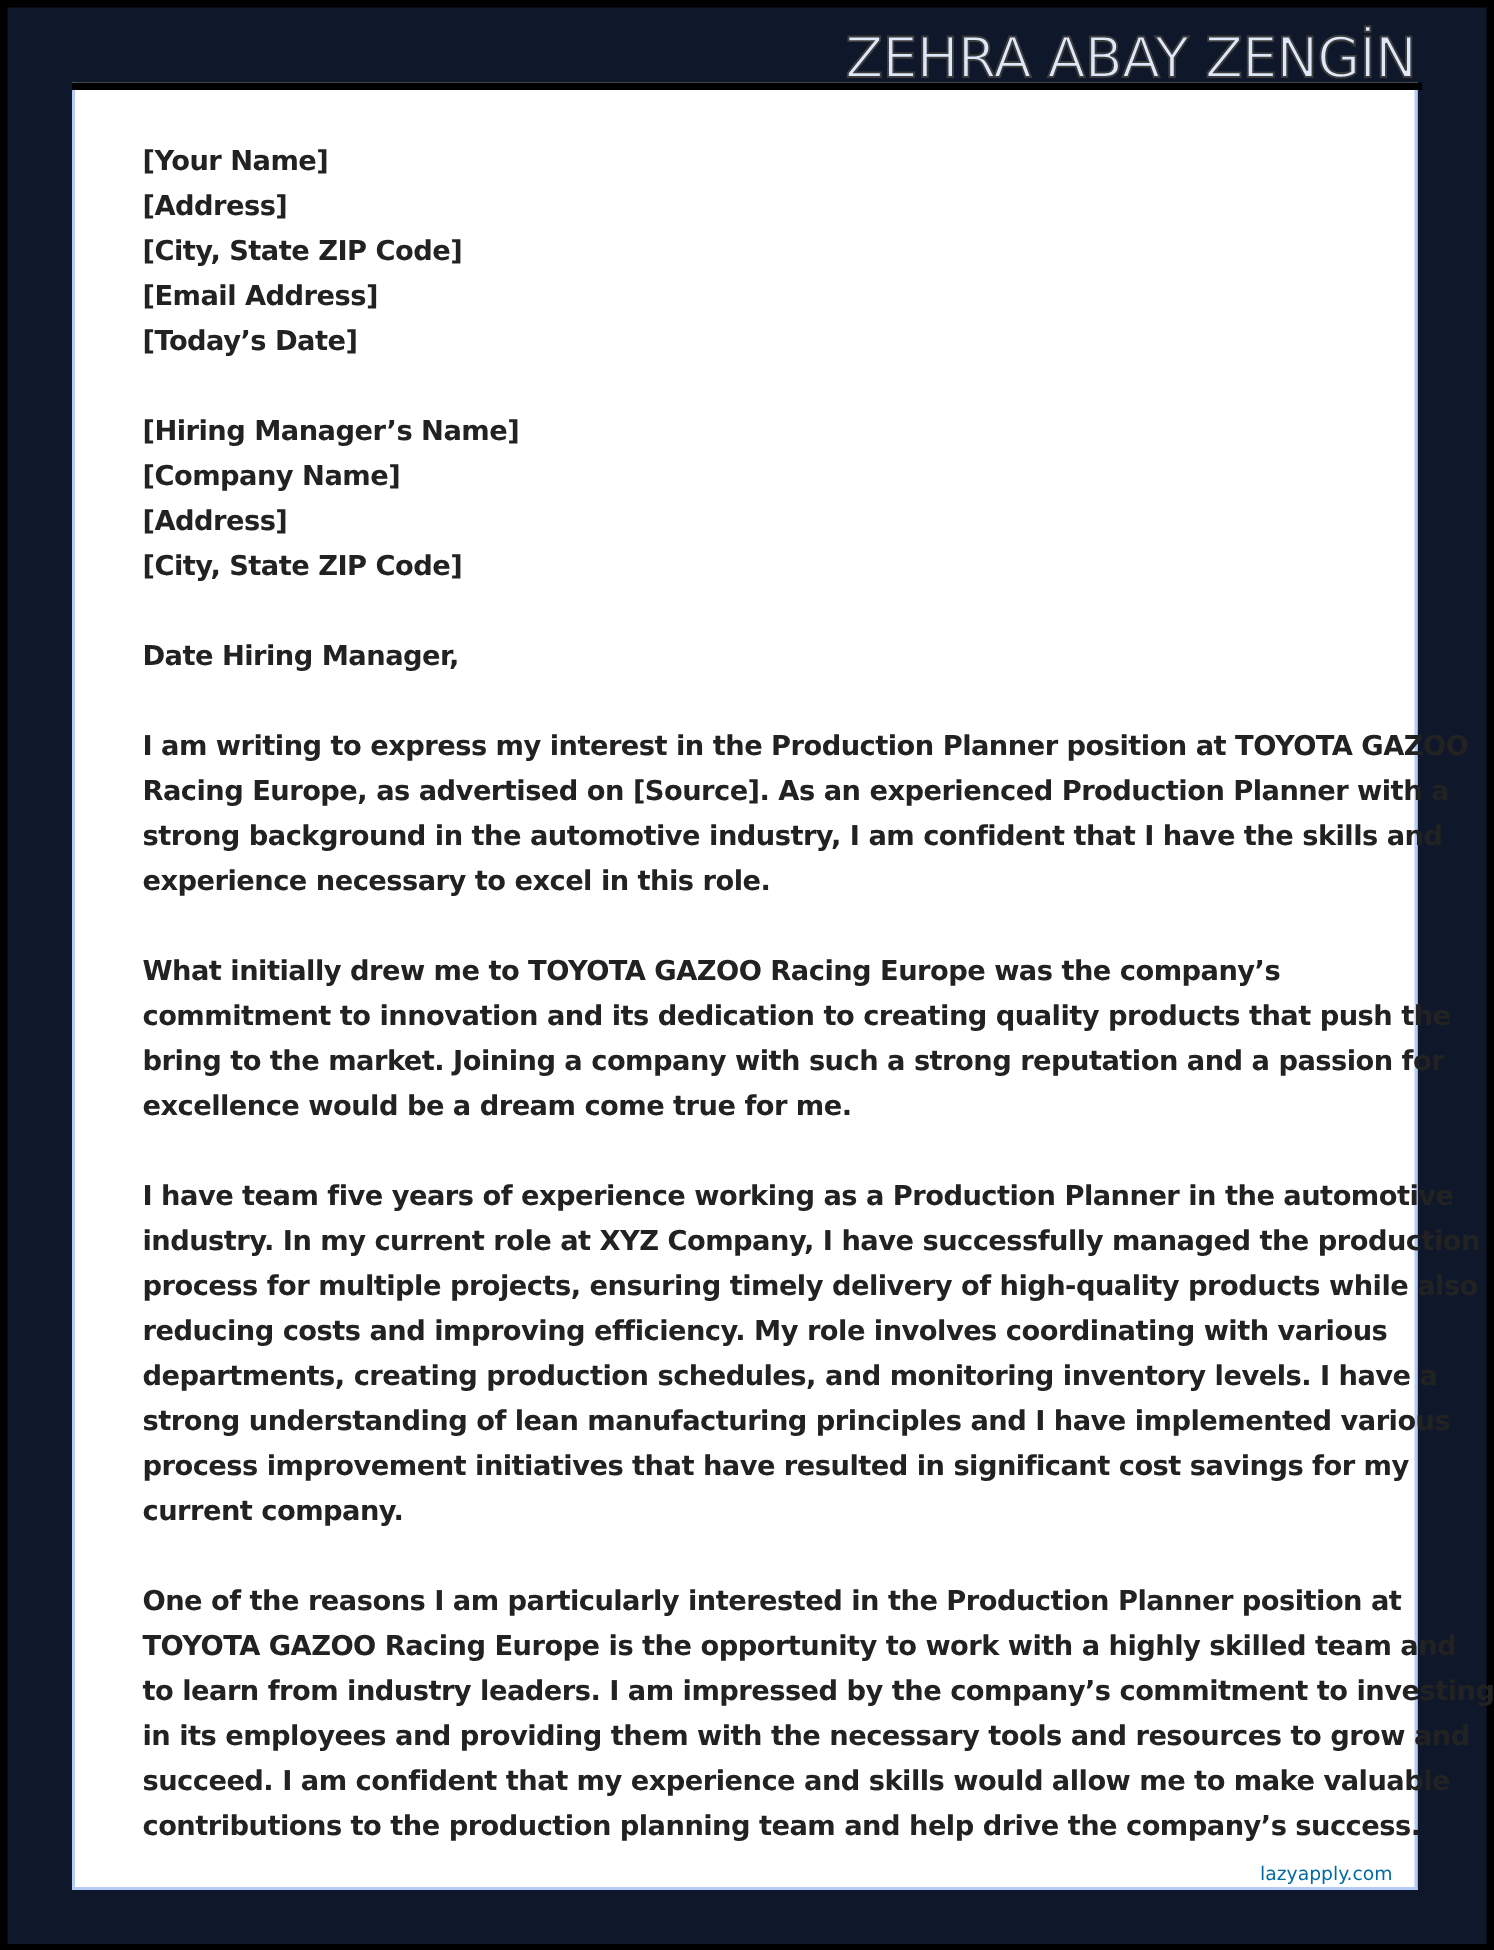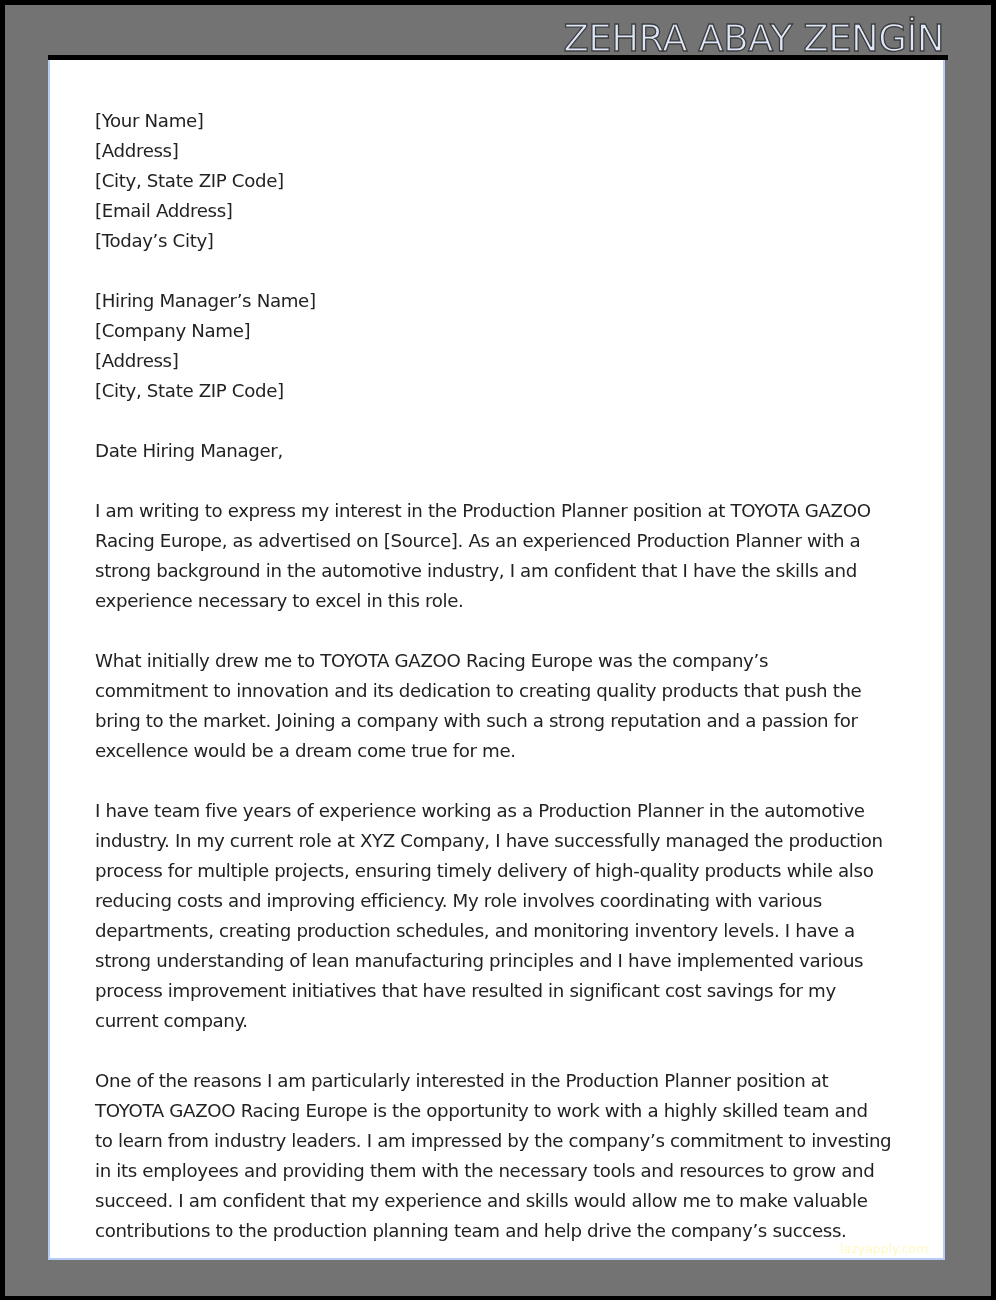--- a/index.html
+++ b/index.html
@@ -3,21 +3,21 @@
 <meta charset="utf-8">
 <style>
   html, body { margin: 0; padding: 0; }
   body {
     width: 996px; height: 1300px; overflow: hidden; position: relative;
     background: #000;
     font-family: "DejaVu Sans", sans-serif;
   }
   .frame {
     position: absolute; left: 5px; top: 5px; width: 986px; height: 1291px;
-    background: #737373; overflow: hidden;
+    background: #0f172a; overflow: hidden;
   }
   .title {
     position: absolute; right: 47px; top: 12px;
     font-family: "DejaVu Sans", sans-serif;
     font-size: 37px; letter-spacing: -0.5px;
     color: #dfe8fa;
     -webkit-text-stroke: 1.3px #3c3c3c;
     line-height: 44px; white-space: nowrap;
   }
   .page {
@@ -28,44 +28,44 @@
   }
   .top-rule {
     position: absolute; left: 43px; top: 50px; width: 900px; height: 5px; background: #000;
   }
   .content {
     position: absolute; left: 95px; top: 93px; width: 800px;
     font-family: "DejaVu Sans", sans-serif;
     font-size: 18.2px; line-height: 30px; color: #222;
     letter-spacing: -0.35px;
   }
-  .content p { margin: 13px 0 30px 0; }
+  .content p { margin: 0 0 30px 0; font-weight: bold; }
   .content .line { display: block; white-space: nowrap; }
   .watermark {
     position: absolute; left: 840px; top: 1241px;
-    font-family: "DejaVu Sans", sans-serif; font-size: 12.5px; color: #fef9c3;
+    font-family: "DejaVu Sans", sans-serif; font-size: 12.5px; color: #0369a1;
     white-space: nowrap;
   }
 </style>
 </head>
 <body>
 
 <div class="frame">
   <div class="title">ZEHRA ABAY ZENGİN</div>
   <div class="page"></div>
   <div class="top-rule"></div>
 </div>
 
 <div class="content">
   <p>
     <span class="line">[Your Name]</span>
     <span class="line">[Address]</span>
     <span class="line">[City, State ZIP Code]</span>
     <span class="line">[Email Address]</span>
-    <span class="line">[Today’s City]</span>
+    <span class="line">[Today’s Date]</span>
   </p>
   <p>
     <span class="line">[Hiring Manager’s Name]</span>
     <span class="line">[Company Name]</span>
     <span class="line">[Address]</span>
     <span class="line">[City, State ZIP Code]</span>
   </p>
   <p>
     <span class="line">Date Hiring Manager,</span>
   </p>

